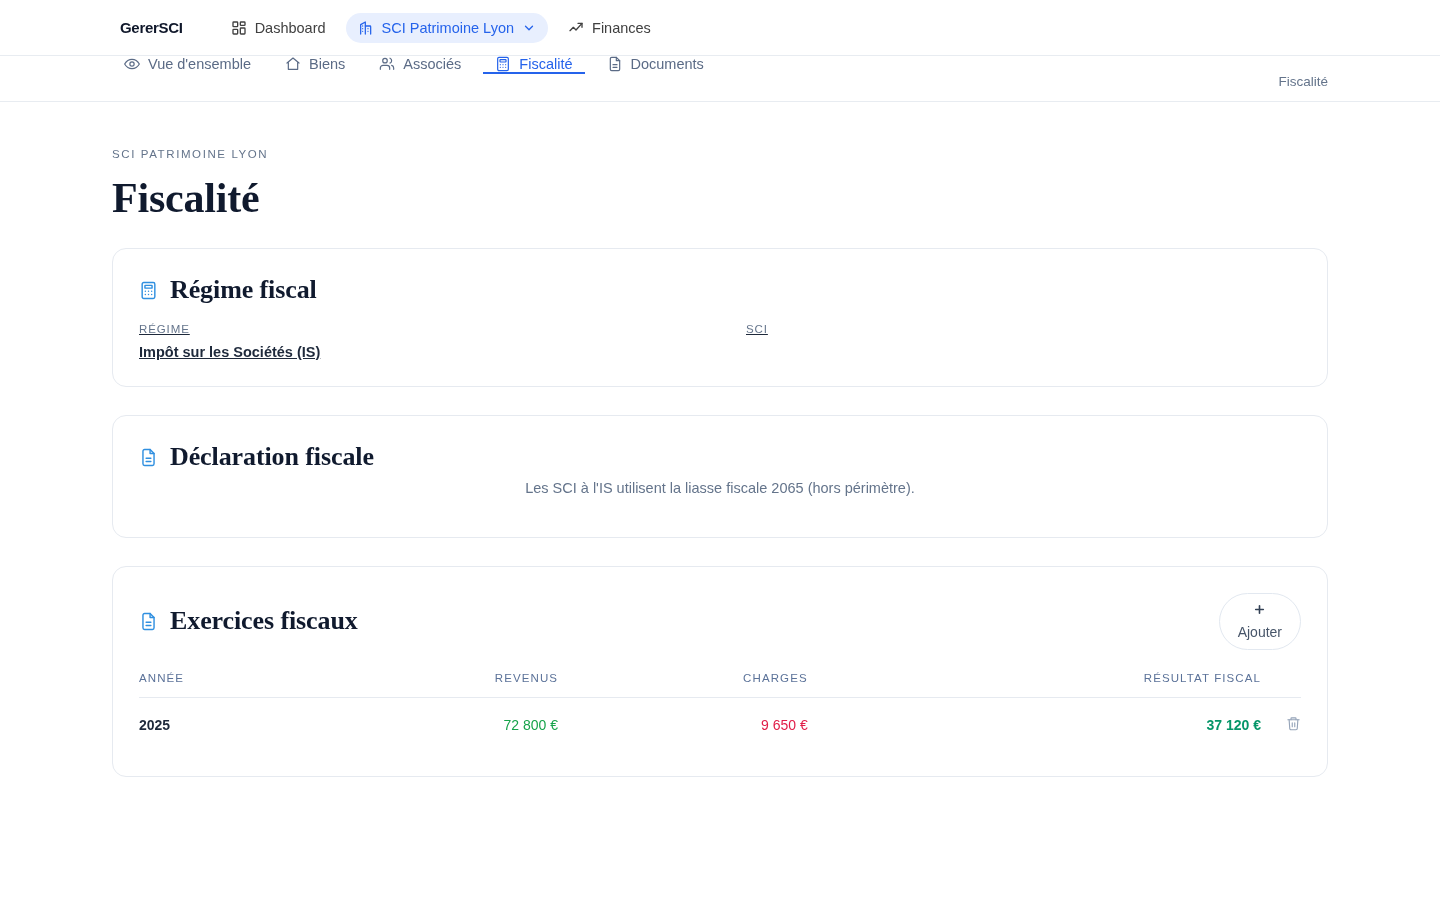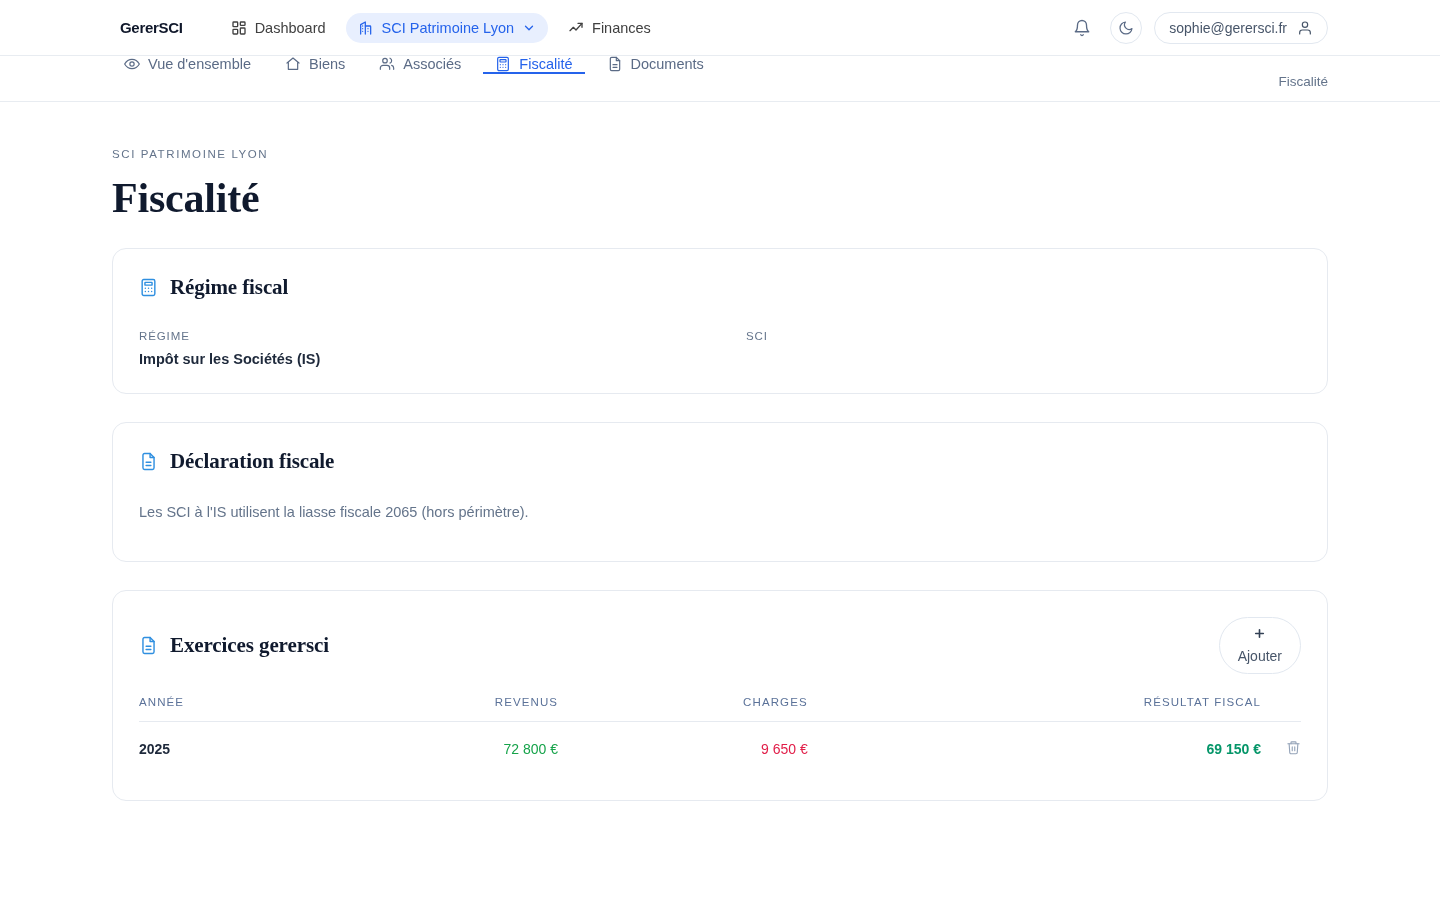--- a/index.html
+++ b/index.html
@@ -96,42 +96,42 @@
     border-radius: 14px;
     background: #fff;
     margin-top: 28px;
     padding: 26px 26px 26px 26px;
   }
   .card-head {
     display: flex; align-items: center; gap: 12px;
   }
   .card-title {
     font-family: "Liberation Serif", "DejaVu Serif", serif;
-    font-size: 21px; font-weight: 700; color: #101a2e;
+    font-size: 26px; font-weight: 700; color: #101a2e;
     letter-spacing: -0.1px;
   }
   .card-head-row { display: flex; align-items: center; }
   .card-head-row .card-head { flex: 1; }
 
   .grid2 {
     display: grid; grid-template-columns: 1fr 1fr;
-    column-gap: 52px; margin-top: 30px;
+    column-gap: 52px; margin-top: 18px; text-decoration: underline;
   }
   .field-label {
     font-size: 11.5px; letter-spacing: 0.9px; color: #64748b;
     text-transform: uppercase;
   }
   .field-value {
     margin-top: 9px; font-size: 14.5px; color: #1e293b; font-weight: 700;
   }
   .field-value.normal { font-weight: 400; }
   .muted { color: #94a3b8; font-weight: 400; }
 
   .card-desc {
-    margin-top: 30px; font-size: 14.5px; color: #64748b;
+    margin-top: 8px; font-size: 14.5px; color: #64748b; text-align: center;
   }
 
   
   .btn {
     display: inline-flex; align-items: center; gap: 8px;
     border: 1px solid #e2e8f0; border-radius: 999px;
     background: #fff; color: #475569;
     font-size: 14px; padding: 9px 18px; cursor: pointer;
     font-family: inherit;
     flex-direction: column;
@@ -206,42 +206,20 @@
         <span class="ico">
           <svg width="16" height="16" viewBox="0 0 24 24" fill="none" stroke="currentColor" stroke-width="2" stroke-linecap="round" stroke-linejoin="round">
             <polyline points="3 16 8 11 12 15 21 5"></polyline>
             <polyline points="15 5 21 5 21 11"></polyline>
           </svg>
         </span>
         <span>Finances</span>
       </div>
     </nav>
 
-    <div class="topbar-right">
-      <div class="icon-btn">
-        <svg width="18" height="18" viewBox="0 0 24 24" fill="none" stroke="currentColor" stroke-width="1.8" stroke-linecap="round" stroke-linejoin="round">
-          <path d="M18 8A6 6 0 0 0 6 8c0 7-3 9-3 9h18s-3-2-3-9"></path>
-          <path d="M13.73 21a2 2 0 0 1-3.46 0"></path>
-        </svg>
-      </div>
-      <div class="icon-btn ring">
-        <svg width="16" height="16" viewBox="0 0 24 24" fill="none" stroke="currentColor" stroke-width="1.8" stroke-linecap="round" stroke-linejoin="round">
-          <path d="M21 12.79A9 9 0 1 1 11.21 3 7 7 0 0 0 21 12.79z"></path>
-        </svg>
-      </div>
-      <div class="user-pill">
-        <span>sophie@gerersci.fr</span>
-        <span>
-          <svg width="16" height="16" viewBox="0 0 24 24" fill="none" stroke="currentColor" stroke-width="1.8" stroke-linecap="round" stroke-linejoin="round">
-            <path d="M20 21v-2a4 4 0 0 0-4-4H8a4 4 0 0 0-4 4v2"></path>
-            <circle cx="12" cy="7" r="4"></circle>
-          </svg>
-        </span>
-      </div>
-    </div>
   </div>
 
   <div class="subnav">
     <div class="subnav-inner">
 
       <div class="tab">
         <span class="ico">
           <svg width="16" height="16" viewBox="0 0 24 24" fill="none" stroke="currentColor" stroke-width="1.8" stroke-linecap="round" stroke-linejoin="round">
             <path d="M1 12s4-7 11-7 11 7 11 7-4 7-11 7-11-7-11-7z"></path>
             <circle cx="12" cy="12" r="3.2"></circle>
@@ -343,21 +321,21 @@
     <section class="card">
       <div class="card-head-row">
         <div class="card-head">
           <span>
             <svg width="19" height="19" viewBox="0 0 24 24" fill="none" stroke="#2f8fe0" stroke-width="1.8" stroke-linecap="round" stroke-linejoin="round">
               <path d="M14 2H7a2 2 0 0 0-2 2v16a2 2 0 0 0 2 2h10a2 2 0 0 0 2-2V7z"></path>
               <polyline points="14 2 14 7 19 7"></polyline>
               <path d="M9 13h6M9 17h6"></path>
             </svg>
           </span>
-          <span class="card-title">Exercices gerersci</span>
+          <span class="card-title">Exercices fiscaux</span>
         </div>
         <button class="btn">
           <span class="plus">
             <svg width="13" height="13" viewBox="0 0 24 24" fill="none" stroke="currentColor" stroke-width="3" stroke-linecap="round">
               <path d="M12 5v14M5 12h14"></path>
             </svg>
           </span>
           <span>Ajouter</span>
         </button>
       </div>
@@ -370,21 +348,21 @@
             <th>CHARGES</th>
             <th>RÉSULTAT FISCAL</th>
             <th class="act"></th>
           </tr>
         </thead>
         <tbody>
           <tr>
             <td class="first">2025</td>
             <td class="rev">72 800 €</td>
             <td class="chg">9 650 €</td>
-            <td class="res">69 150 €</td>
+            <td class="res">37 120 €</td>
             <td class="act">
               <span class="trash">
                 <svg width="15" height="15" viewBox="0 0 24 24" fill="none" stroke="currentColor" stroke-width="1.8" stroke-linecap="round" stroke-linejoin="round">
                   <polyline points="3 6 21 6"></polyline>
                   <path d="M8 6V4a1 1 0 0 1 1-1h6a1 1 0 0 1 1 1v2"></path>
                   <path d="M19 6l-1 14a2 2 0 0 1-2 2H8a2 2 0 0 1-2-2L5 6"></path>
                   <path d="M10 11v6M14 11v6"></path>
                 </svg>
               </span>
             </td>

